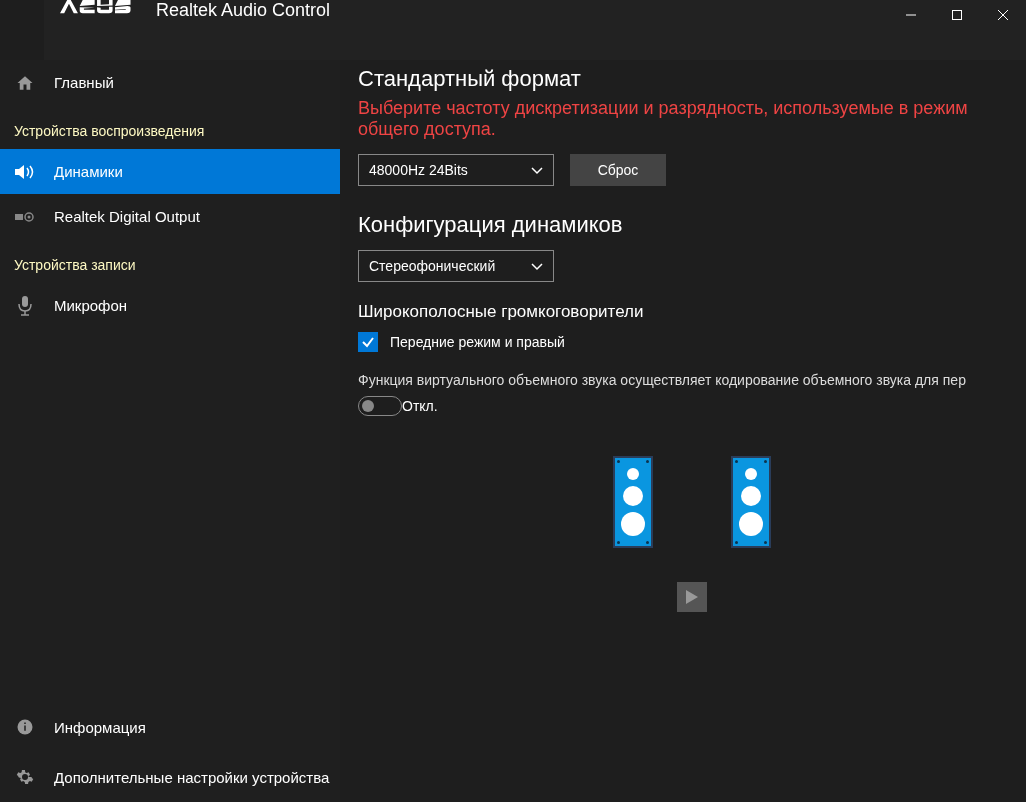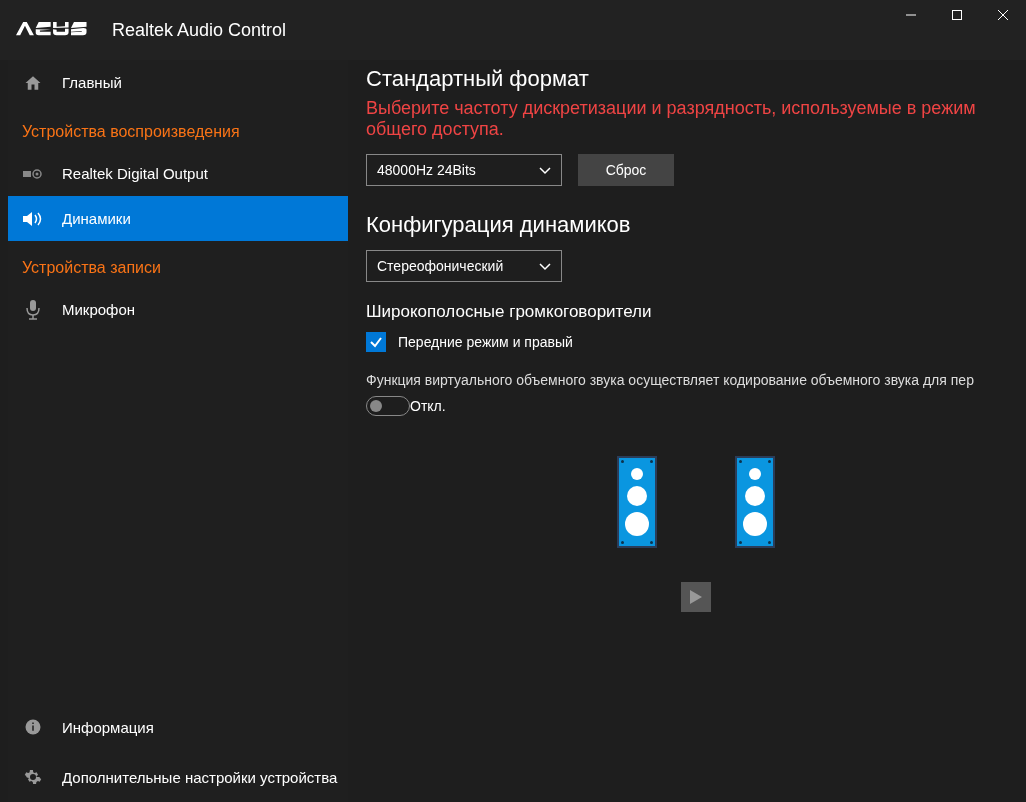--- a/index.html
+++ b/index.html
@@ -1,33 +1,33 @@
 <!DOCTYPE html>
 <html><head>
 <meta charset="utf-8">
 <style>
   * { box-sizing: border-box; margin: 0; padding: 0; font-family: "Segoe UI", Tahoma, sans-serif; }
   body { width: 1026px; height: 802px; background: #1e1e1e; color: #fff; overflow: hidden; }
 
   
-  .titlebar { height: 60px; background: #222222; display: flex; align-items: center; position: relative; }
+  .titlebar { height: 60px; background: #222222; display: flex; align-items: flex-start; position: relative; margin-left: 44px; }
   .logo { margin-left: 16px; display: flex; align-items: center; }
   .logo svg { fill: #fff; }
   .app-title { margin-left: 24px; font-size: 18px; font-weight: 400; color: #fff; }
   .win-controls { position: absolute; right: 0; top: 0; display: flex; }
   .win-btn { width: 46px; height: 30px; display: flex; align-items: center; justify-content: center; color: #fff; }
   .win-btn svg { stroke: #fff; fill: none; }
 
-  .body { display: flex; height: calc(802px - 60px); padding-left: 8px; }
+  .body { display: flex; height: calc(802px - 60px); }
 
   
   .sidebar { width: 340px; background: #1f1f1f; display: flex; flex-direction: column; font-size: 15px; }
   .nav-item { height: 45px; display: flex; align-items: center; padding-left: 14px; gap: 18px; color: #fff; }
   .nav-item.active { background: #0078d7; }
-  .nav-section { color: #f97316; padding: 18px 0 10px 14px; font-size: 16px; }
+  .nav-section { color: #fef9c3; padding: 18px 0 10px 14px; font-size: 14px; }
   .nav-item .icon { width: 22px; display: flex; justify-content: center; align-items: center; color: #aaa; }
   .nav-item.active .icon { color: #fff; }
   .spacer { flex: 1; }
   .nav-bottom .nav-item { height: 50px; }
 
   
   .main { flex: 1; background: #1e1e1e; padding: 0 0 0 18px; overflow: hidden; }
   .main h2 { font-weight: 400; font-size: 22px; margin-top: 6px; margin-bottom: 6px; }
   .desc { font-size: 18px; color: #ef4444; margin-bottom: 14px; }
 
@@ -101,40 +101,40 @@
       <span class="icon">
         <svg width="18" height="18" viewBox="0 0 24 24" fill="#999">
             <path d="M12 3 L2 12 L5 12 L5 21 L10 21 L10 14 L14 14 L14 21 L19 21 L19 12 L22 12 Z"></path>
           </svg>
       </span>
       <span>Главный</span>
     </div>
 
     <div class="nav-section">Устройства воспроизведения</div>
 
+    <div class="nav-item active">
+      <span class="icon">
+        <svg width="20" height="16" viewBox="0 0 20 16" fill="#fff">
+            <path d="M0 5 L4 5 L9 1 L9 15 L4 11 L0 11 Z"></path>
+            <path d="M12 4 Q15 8 12 12" fill="none" stroke="#fff" stroke-width="1.5"></path>
+            <path d="M15 2 Q20 8 15 14" fill="none" stroke="#fff" stroke-width="1.5"></path>
+          </svg>
+      </span>
+      <span>Динамики</span>
+    </div>
+
     <div class="nav-item">
       <span class="icon">
         <svg width="20" height="14" viewBox="0 0 20 14" fill="#888">
             <rect x="0" y="4" width="8" height="6"></rect>
             <circle cx="14" cy="7" r="4" fill="none" stroke="#888" stroke-width="1.5"></circle>
             <circle cx="14" cy="7" r="1.5"></circle>
           </svg>
       </span>
       <span>Realtek Digital Output</span>
-    </div>
-
-    <div class="nav-item active">
-      <span class="icon">
-        <svg width="20" height="16" viewBox="0 0 20 16" fill="#fff">
-            <path d="M0 5 L4 5 L9 1 L9 15 L4 11 L0 11 Z"></path>
-            <path d="M12 4 Q15 8 12 12" fill="none" stroke="#fff" stroke-width="1.5"></path>
-            <path d="M15 2 Q20 8 15 14" fill="none" stroke="#fff" stroke-width="1.5"></path>
-          </svg>
-      </span>
-      <span>Динамики</span>
     </div>
 
     <div class="nav-section">Устройства записи</div>
 
     <div class="nav-item">
       <span class="icon">
         <svg width="14" height="20" viewBox="0 0 14 20" fill="#999">
             <rect x="4" y="0" width="6" height="11" rx="3"></rect>
             <path d="M1 8 Q1 15 7 15 Q13 15 13 8" fill="none" stroke="#999" stroke-width="1.5"></path>
             <line x1="7" y1="15" x2="7" y2="19" stroke="#999" stroke-width="1.5"></line>

